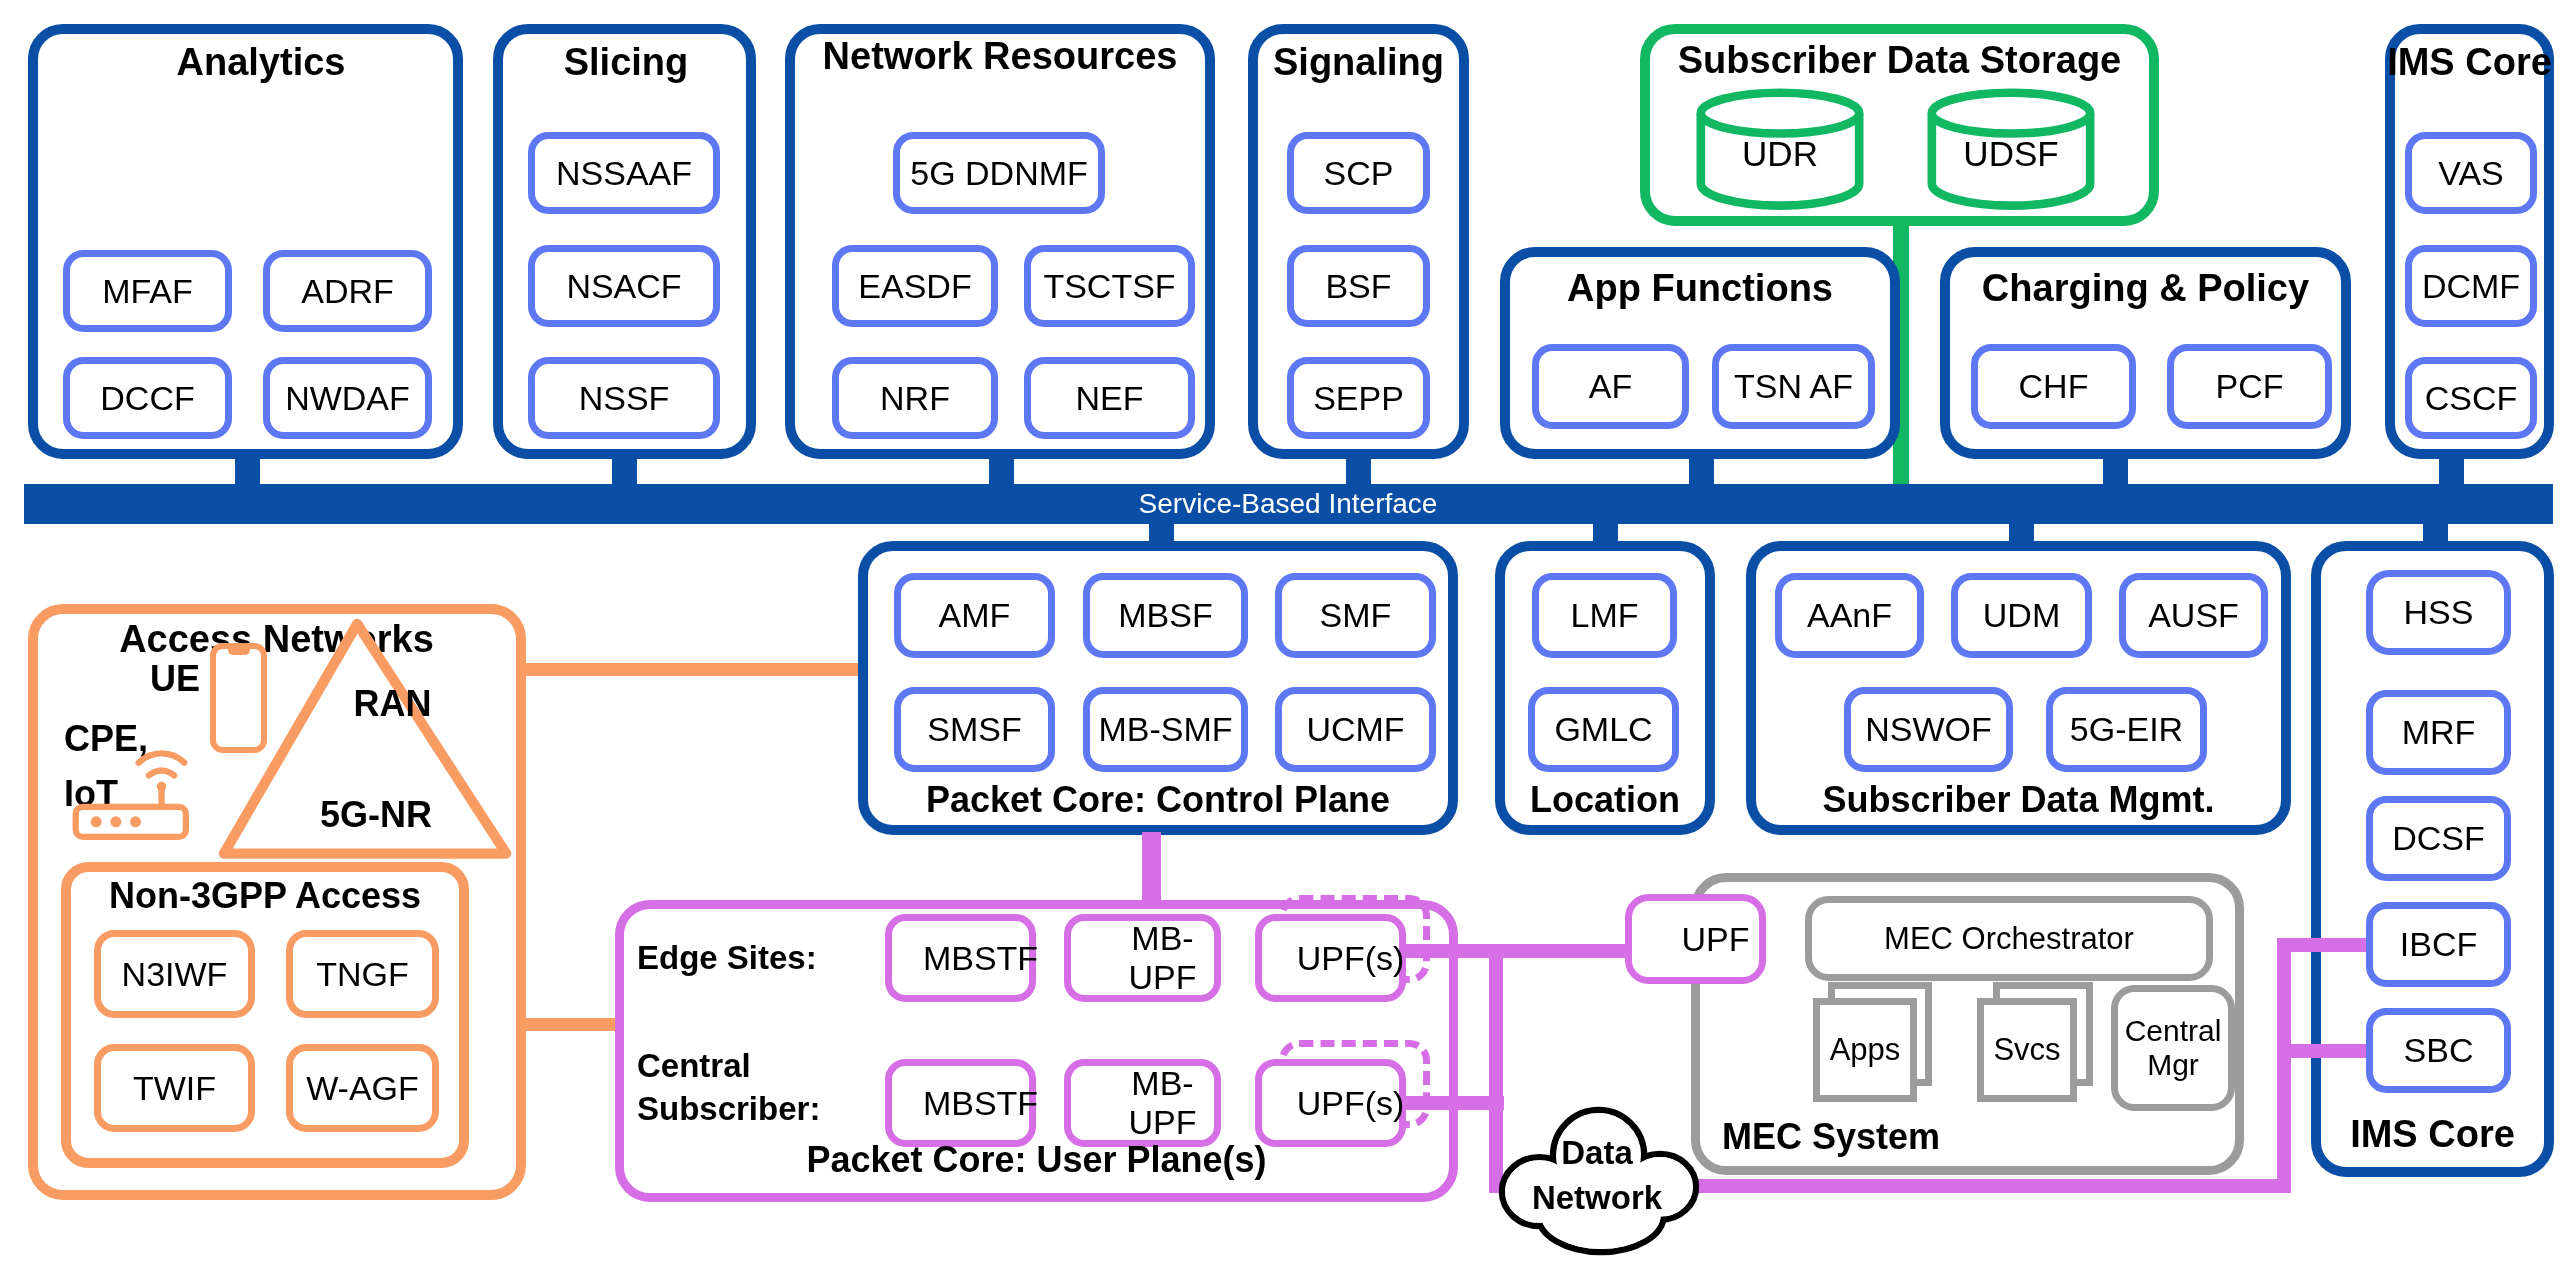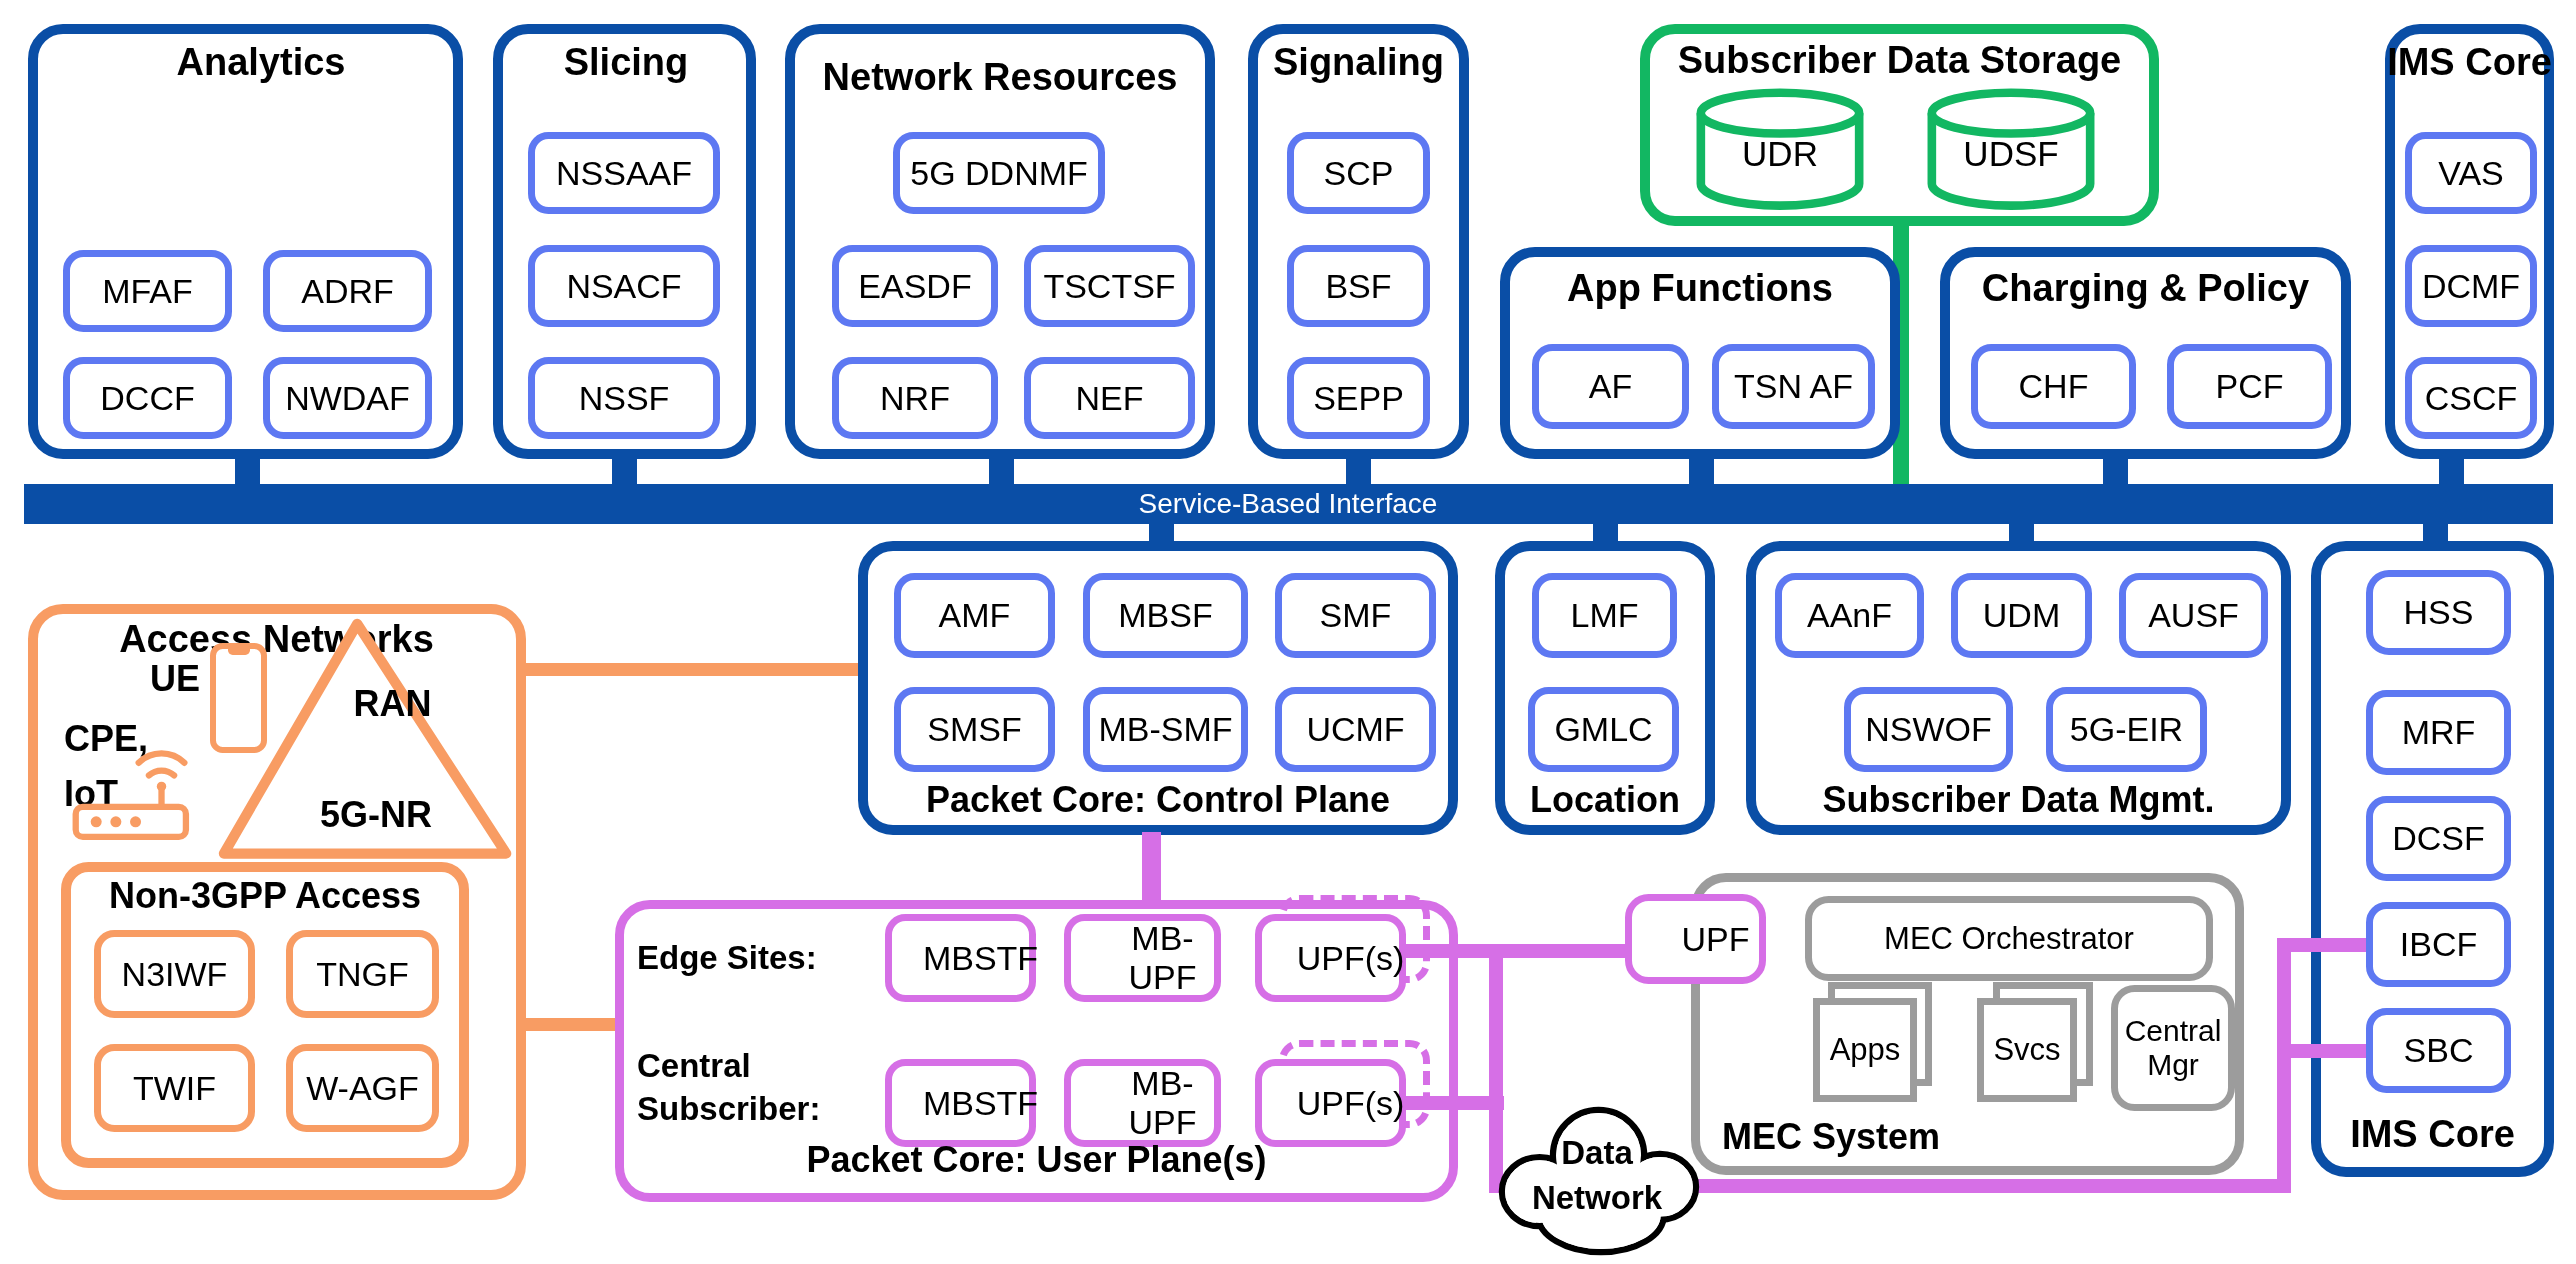--- a/index.html
+++ b/index.html
@@ -79,21 +79,21 @@
   <div class="box" style="left:63px;top:357px;width:169px;height:82px;">DCCF</div>
   <div class="box" style="left:263px;top:357px;width:169px;height:82px;">NWDAF</div>
 
   <div class="grp" style="left:493px;top:23.5px;width:263px;height:435px;"></div>
   <div class="ttl" style="left:493px;top:41px;width:266px;">Slicing</div>
   <div class="box" style="left:528px;top:132px;width:192px;height:82px;">NSSAAF</div>
   <div class="box" style="left:528px;top:245px;width:192px;height:82px;">NSACF</div>
   <div class="box" style="left:528px;top:357px;width:192px;height:82px;">NSSF</div>
 
   <div class="grp" style="left:785px;top:23.5px;width:430px;height:435px;"></div>
-  <div class="ttl" style="left:785px;top:56px;width:430px;">Network Resources</div>
+  <div class="ttl" style="left:785px;top:35px;width:430px;">Network Resources</div>
   <div class="box" style="left:893px;top:132px;width:212px;height:82px;">5G DDNMF</div>
   <div class="box" style="left:832px;top:245px;width:166px;height:82px;">EASDF</div>
   <div class="box" style="left:1024px;top:245px;width:171px;height:82px;">TSCTSF</div>
   <div class="box" style="left:832px;top:357px;width:166px;height:82px;">NRF</div>
   <div class="box" style="left:1024px;top:357px;width:171px;height:82px;">NEF</div>
 
   <div class="grp" style="left:1248px;top:23.5px;width:221px;height:435px;"></div>
   <div class="ttl" style="left:1248px;top:41px;width:221px;">Signaling</div>
   <div class="box" style="left:1287px;top:132px;width:143px;height:82px;">SCP</div>
   <div class="box" style="left:1287px;top:245px;width:143px;height:82px;">BSF</div>

